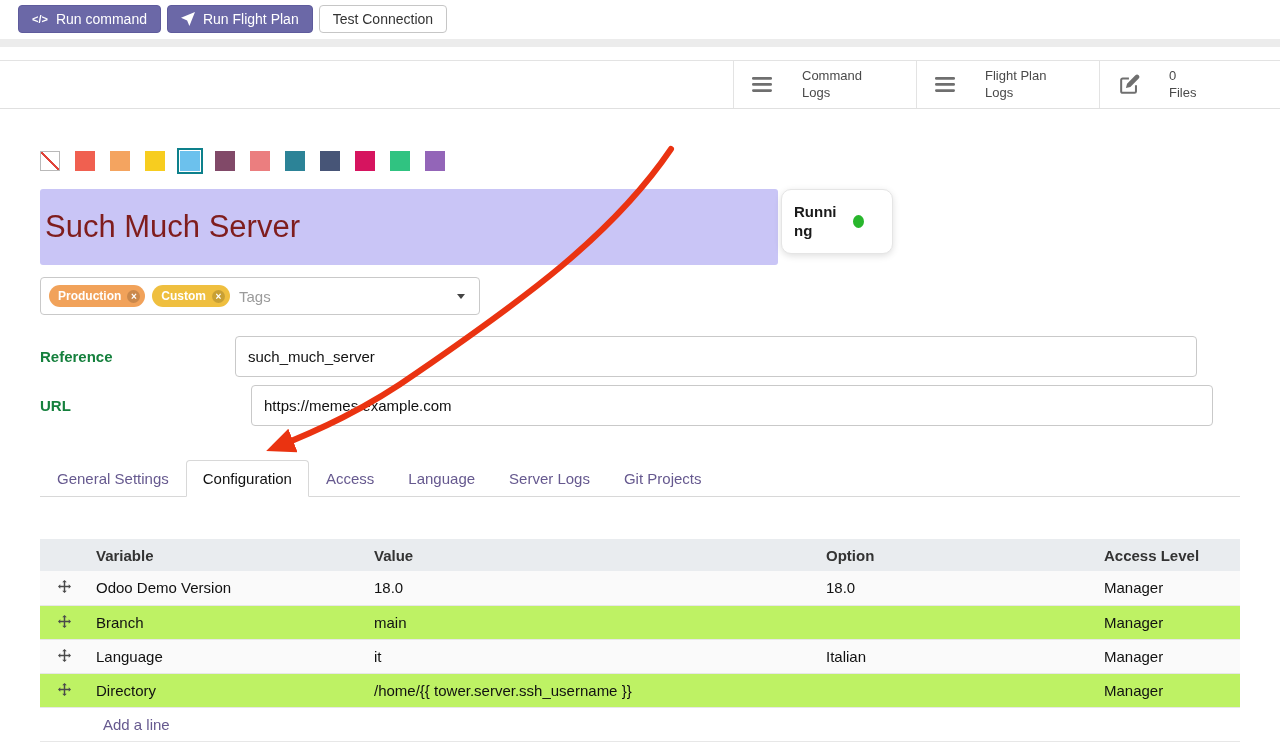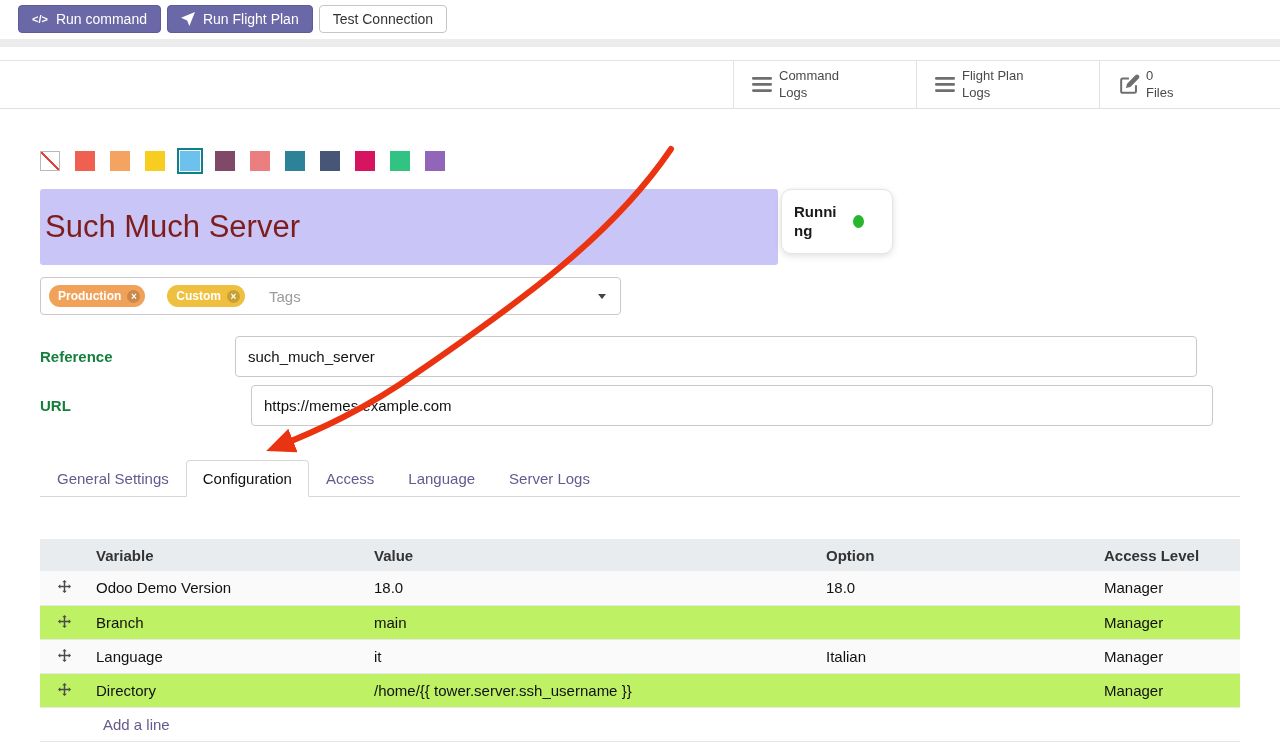--- a/index.html
+++ b/index.html
@@ -15,21 +15,21 @@
          border-radius:4px; font-size:14px; padding:0 13px; cursor:pointer; white-space:nowrap; }
   .btn.primary { background:var(--btn-primary); border:1px solid var(--btn-primary-border); color:#fff; font-weight:500; }
   .btn.secondary { background:#fff; border:1px solid #c6c6c6; color:#333; }
   .code-icon { font-weight:700; font-size:11px; }
 
   .band { height:8px; background:#ececec; }
 
   
   .statusbar { margin-top:13px; height:49px; border-top:1px solid #e3e3e3;
                border-bottom:1px solid #e0e0e0; display:flex; justify-content:flex-end; }
-  .stat-btn { display:flex; align-items:center; gap:5px; border-left:1px solid #e3e3e3;
+  .stat-btn { display:flex; align-items:center; gap:28px; border-left:1px solid #e3e3e3;
               padding:0 18px; width:183px; flex:none; cursor:pointer; }
   .stat-btn.last { width:181px; }
   .stat-text { font-size:13px; color:#4a4a4a; line-height:1.25; }
 
   .sheet { padding:0 40px; }
 
   
   .palette { margin-top:40px; display:flex; gap:15px; align-items:center; height:24px; }
   .swatch { width:20px; height:20px; display:inline-block; cursor:pointer; }
   .swatch.none { border:1px solid #b9b9b9; background-color:#fff;
@@ -41,22 +41,22 @@
   .title-box { width:738px; height:76px; border-radius:3px; display:flex; align-items:center;
                padding-left:5px; font-size:31px; font-weight:500; color:#7f1d1d;
                background:var(--title-highlight); cursor:text; }
   .status-card { margin-left:3px; width:112px; height:65px; background:#fff; border:1px solid #e5e5e5;
                  border-radius:10px; box-shadow:0 2px 7px rgba(0,0,0,.13);
                  display:flex; align-items:center; gap:9px; padding:0 12px; }
   .status-label { font-size:15px; font-weight:700; width:50px; word-break:break-all; line-height:1.25; color:#1a1a1a; }
   .status-dot { width:11px; height:13px; border-radius:50%; flex:none; }
 
   
-  .tags-box { margin-top:12px; width:581px; height:38px; border:1px solid #c9c9c9; border-radius:4px;
-              display:flex; align-items:center; gap:22px; padding:0 14px 0 8px; cursor:text; }
+  .tags-box { margin-top:12px; width:440px; height:38px; border:1px solid #c9c9c9; border-radius:4px;
+              display:flex; align-items:center; gap:7px; padding:0 14px 0 8px; cursor:text; }
   .tag { height:22px; border-radius:11px; color:#fff; font-size:12px; font-weight:700;
          display:inline-flex; align-items:center; gap:6px; padding:0 5px 0 9px; }
   .tag-x { width:13px; height:13px; border-radius:50%; background:rgba(0,0,0,.16); color:#fff;
            font-size:10px; line-height:13px; text-align:center; cursor:pointer; font-weight:700; }
   .tags-placeholder { color:#9b9b9b; font-size:15px; flex:1; margin-left:2px; }
   .caret { width:0; height:0; border-left:4px solid transparent; border-right:4px solid transparent;
            border-top:5px solid #444; cursor:pointer; }
 
   
   .field-rows { margin-top:21px; }
@@ -206,20 +206,21 @@
       <input class="field-input" value="https://memes.example.com" style="">
     </div>
   </div>
 
   <div class="tabs">
     <span class="tab">General Settings</span>
     <span class="tab active">Configuration</span>
     <span class="tab">Access</span>
     <span class="tab">Language</span>
     <span class="tab">Server Logs</span>
+    <span class="tab">Git Projects</span>
   </div>
 
   <table class="config-table">
     <colgroup>
         <col style="width:48px">
         <col style="width:278px">
         <col style="width:452px">
         <col style="width:278px">
         <col style="width:144px">
       </colgroup>

